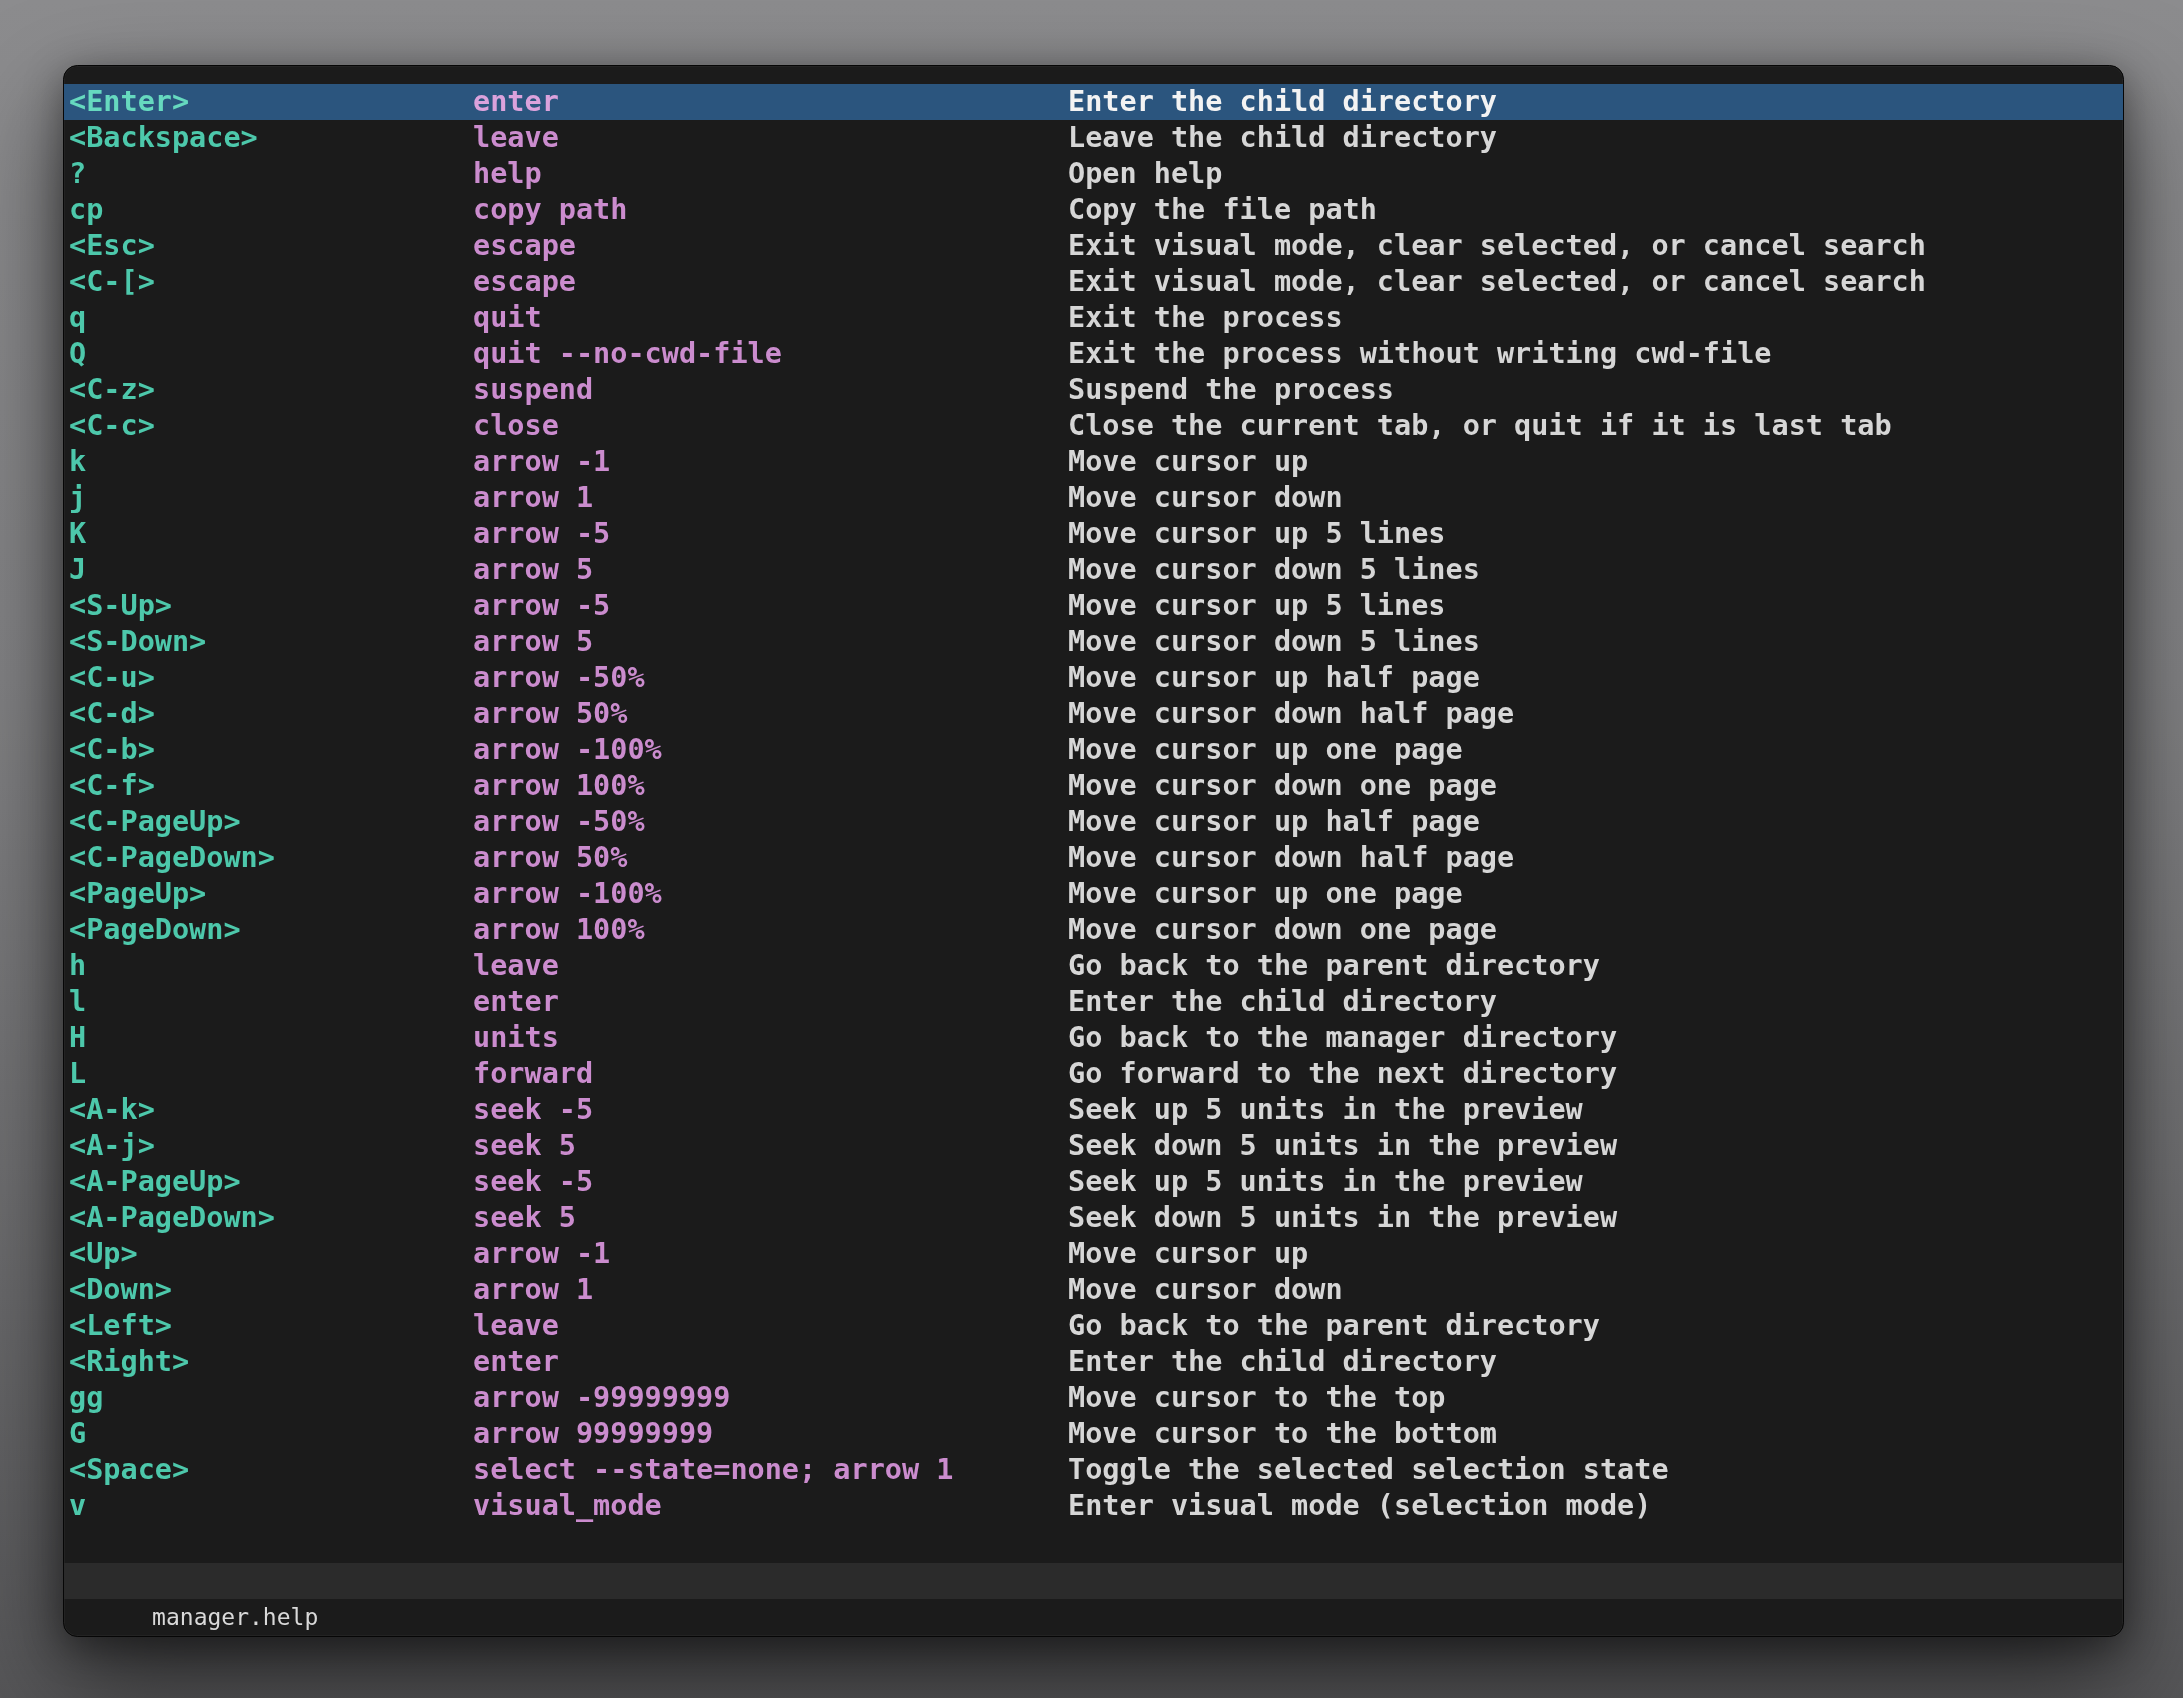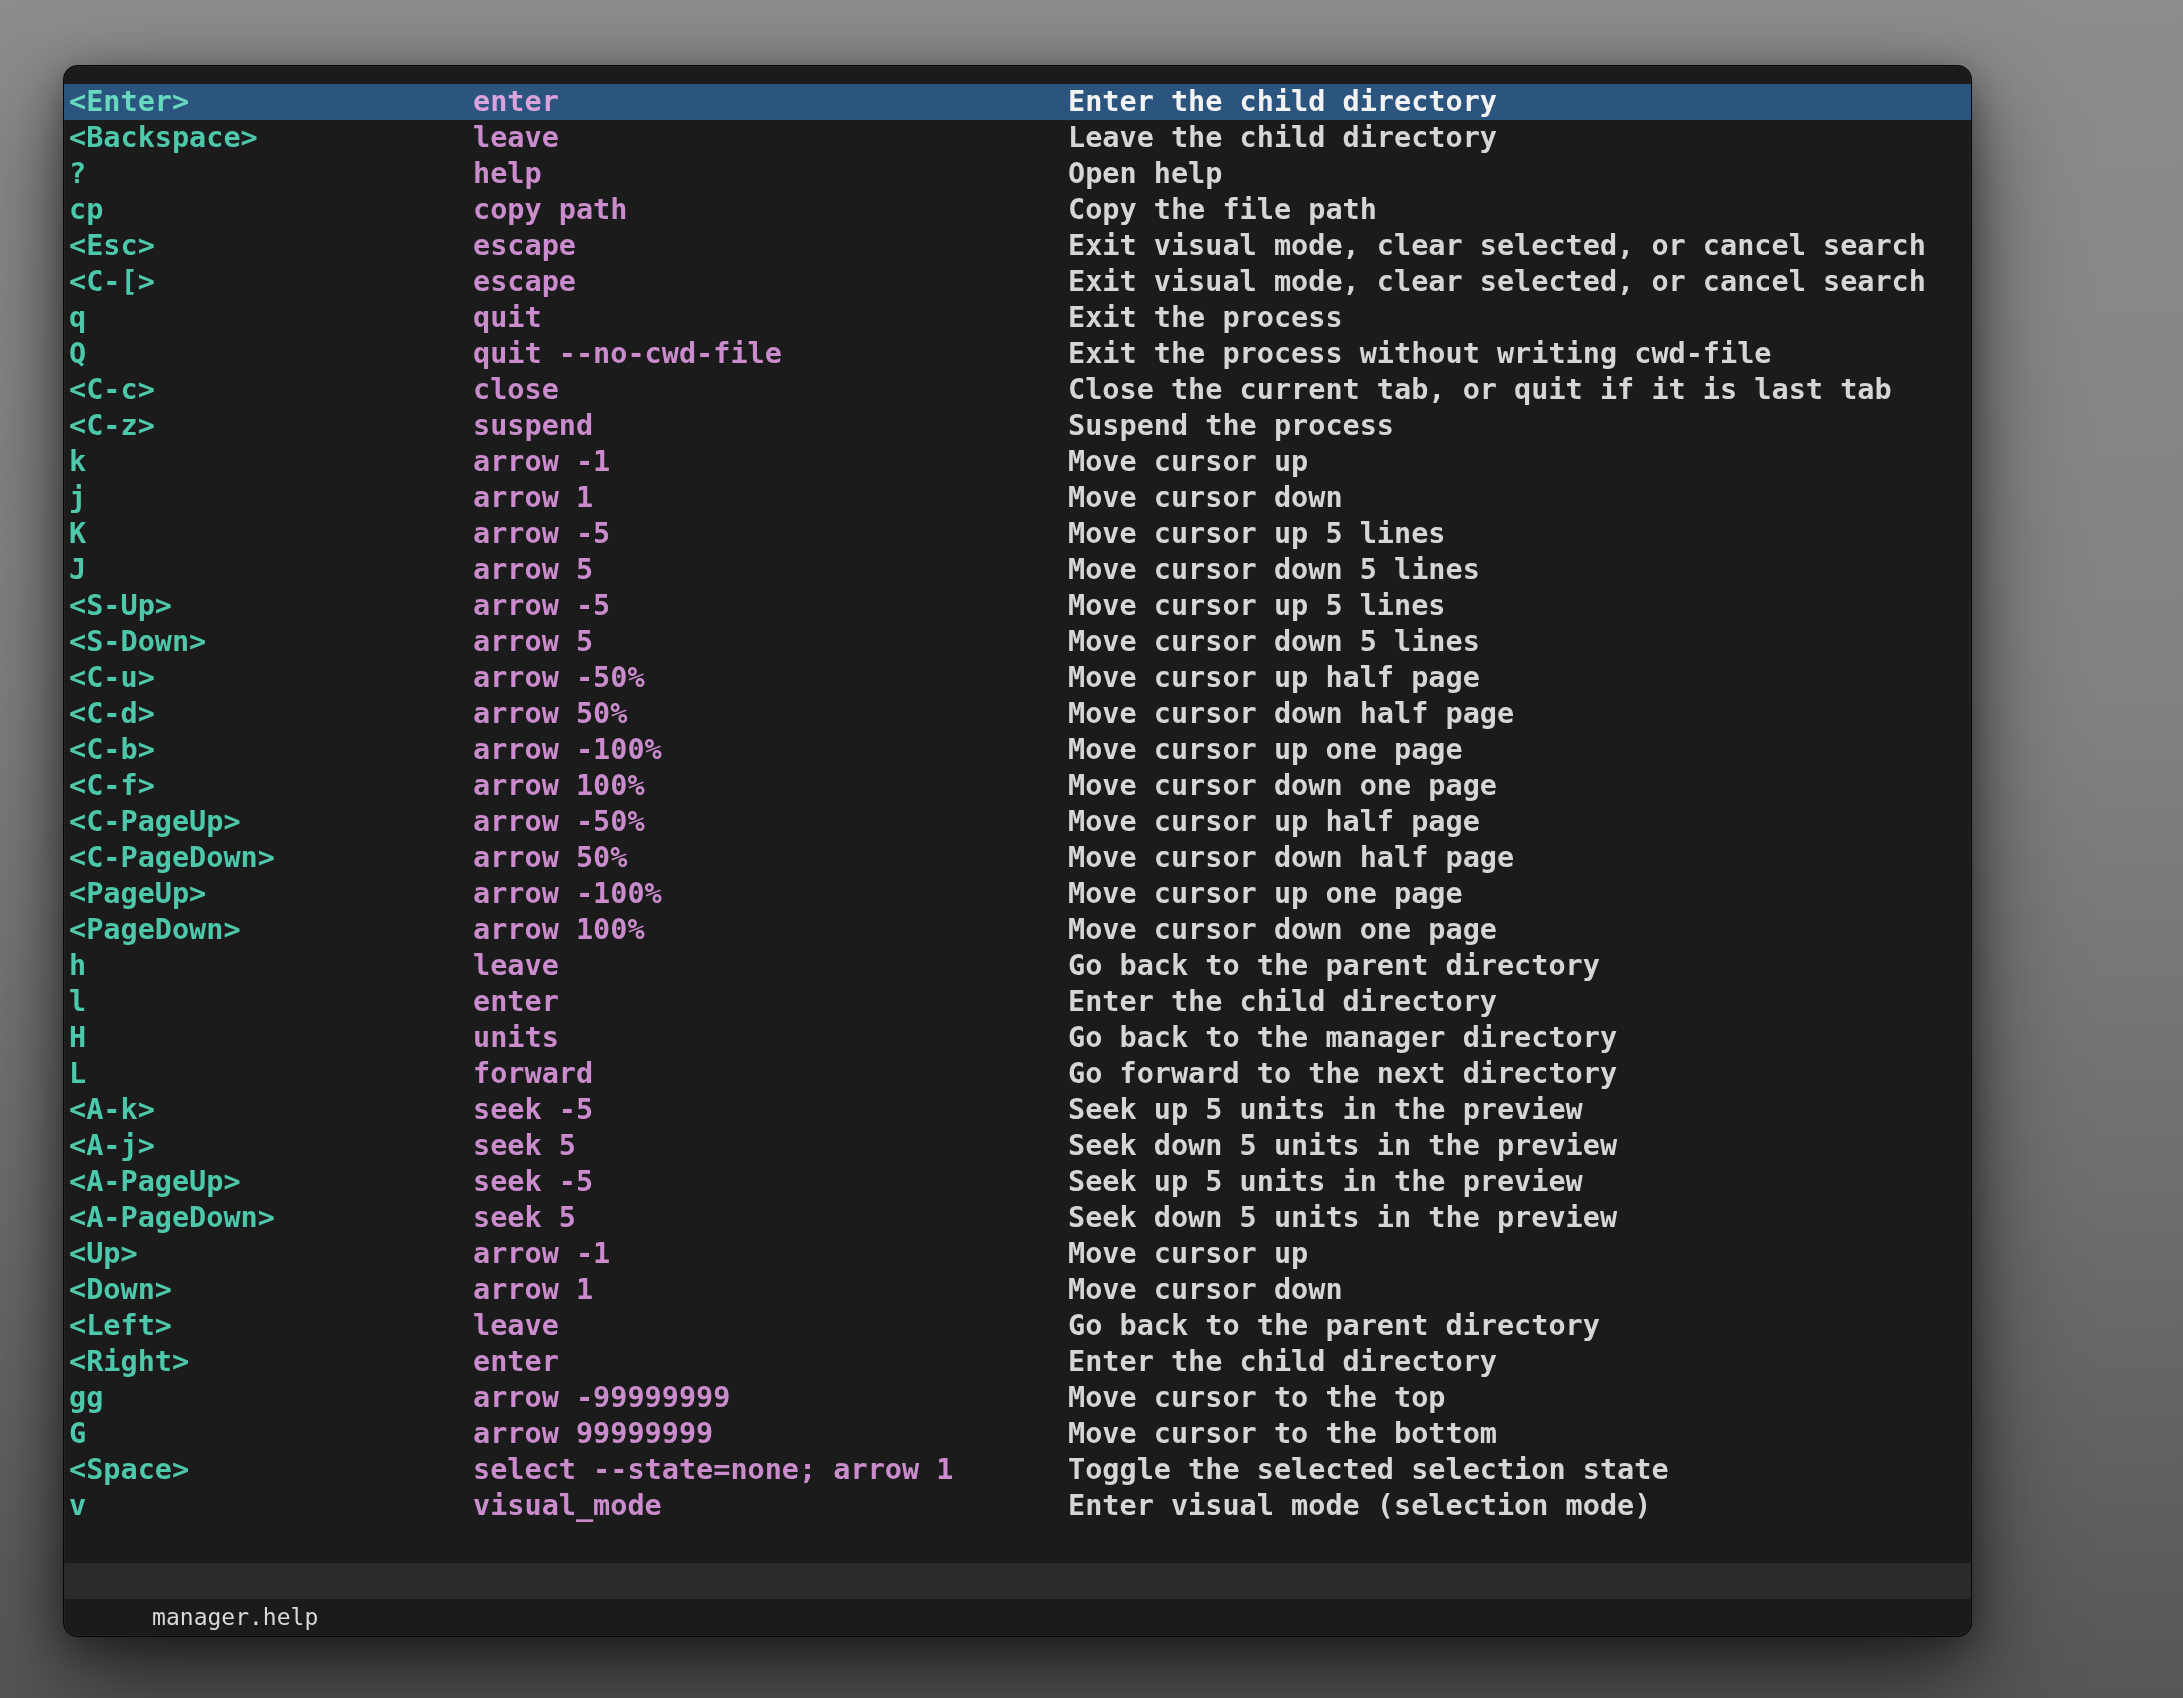--- a/index.html
+++ b/index.html
@@ -14,21 +14,21 @@
     --statusbar-bg:#2b2b2b;
     --statusbar-fg:#d9d9d9;
   }
   *{margin:0;padding:0;box-sizing:border-box;}
   html,body{width:2183px;height:1698px;overflow:hidden;}
   body{
     background:linear-gradient(180deg,#8c8c8e 0%,#828284 40%,#6e6e70 70%,#565658 100%);
     font-family:"DejaVu Sans Mono",monospace;
   }
   .terminal-window{
-    position:absolute;left:63px;top:65px;width:1909px;height:1572px;
+    position:absolute;left:63px;top:65px;width:2061px;height:1572px;
     background:var(--terminal-bg);
     border:1.7px solid #060606;
     border-radius:14.3px;
     box-shadow:0 42px 101px rgba(0,0,0,.55),0 10px 38px rgba(0,0,0,.4),inset 0 0 0 0.8px rgba(255,255,255,.05);
     overflow:hidden;
   }
   .help-list{position:absolute;left:0;right:0;top:17.6px;}
   .row{position:relative;height:36px;line-height:36px;font-size:28.5px;white-space:pre;font-weight:bold;}
   .row>span{position:absolute;top:0;}
   .row .key{left:5px;color:var(--key-color);}
@@ -84,28 +84,28 @@
     <span class="key">q</span>
     <span class="cmd">quit</span>
     <span class="desc">Exit the process</span>
   </div>
         <div class="row">
     <span class="key">Q</span>
     <span class="cmd">quit --no-cwd-file</span>
     <span class="desc">Exit the process without writing cwd-file</span>
   </div>
         <div class="row">
+    <span class="key">&lt;C-z&gt;</span>
+    <span class="cmd">suspend</span>
+    <span class="desc">Suspend the process</span>
+  </div>
+        <div class="row">
     <span class="key">&lt;C-c&gt;</span>
     <span class="cmd">close</span>
     <span class="desc">Close the current tab, or quit if it is last tab</span>
-  </div>
-        <div class="row">
-    <span class="key">&lt;C-z&gt;</span>
-    <span class="cmd">suspend</span>
-    <span class="desc">Suspend the process</span>
   </div>
         <div class="row">
     <span class="key">k</span>
     <span class="cmd">arrow -1</span>
     <span class="desc">Move cursor up</span>
   </div>
         <div class="row">
     <span class="key">j</span>
     <span class="cmd">arrow 1</span>
     <span class="desc">Move cursor down</span>

